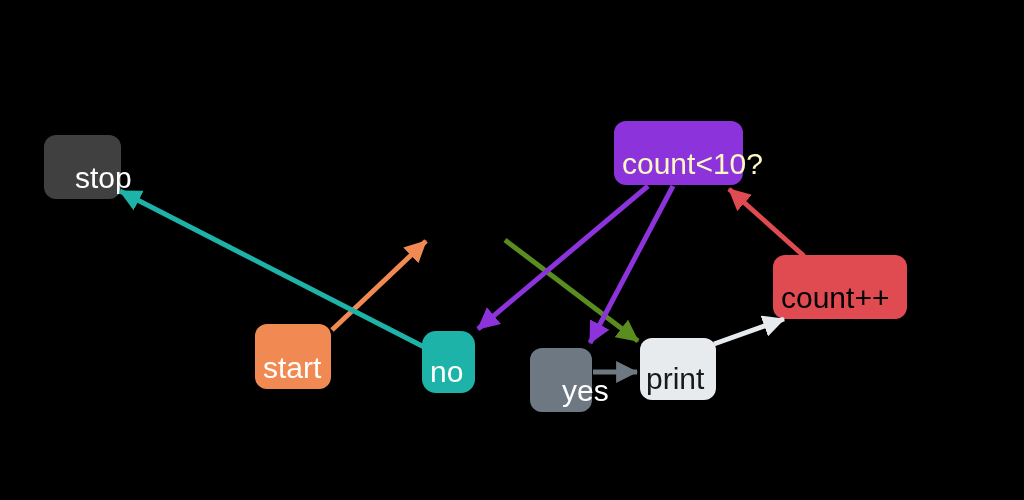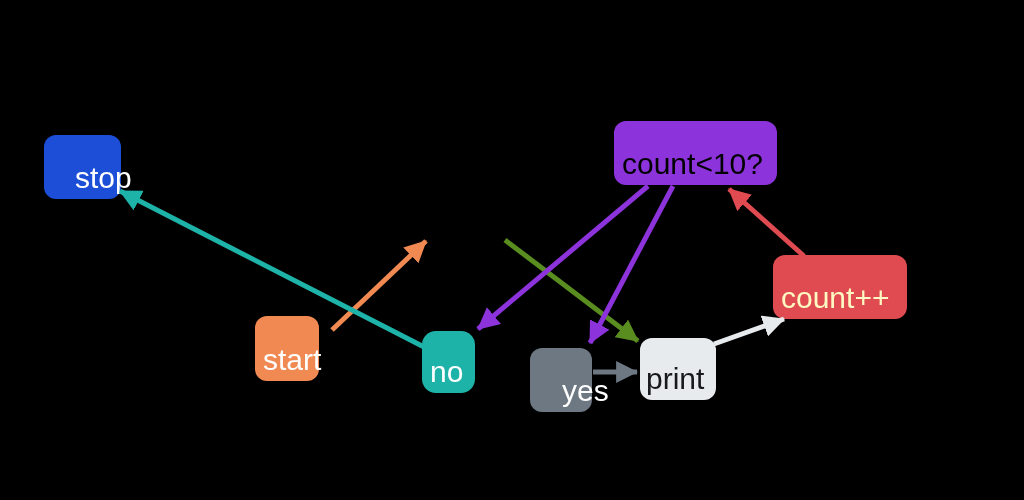--- a/index.html
+++ b/index.html
@@ -74,30 +74,30 @@
   <line x1="332" y1="330" x2="426" y2="241" stroke="#f08a52" stroke-width="5" marker-end="url(#ah0)"></line>
       <line x1="426" y1="348" x2="120" y2="191" stroke="#1eb3a8" stroke-width="5" marker-end="url(#ah1)"></line>
       <line x1="505" y1="240" x2="638" y2="341" stroke="#5a8d20" stroke-width="5" marker-end="url(#ah2)"></line>
       <line x1="648" y1="186" x2="478" y2="329" stroke="#8d33db" stroke-width="5" marker-end="url(#ah3)"></line>
       <line x1="673" y1="186" x2="590" y2="343" stroke="#8d33db" stroke-width="5" marker-end="url(#ah4)"></line>
       <line x1="593" y1="372" x2="637" y2="372" stroke="#6e7882" stroke-width="5" marker-end="url(#ah5)"></line>
       <line x1="714" y1="344" x2="784" y2="319" stroke="#e8ebee" stroke-width="5" marker-end="url(#ah6)"></line>
       <line x1="804" y1="256" x2="729" y2="189" stroke="#df4b50" stroke-width="5" marker-end="url(#ah7)"></line>
     </svg>
 
-<div class="node" style="left: 44px; top: 135px; width: 77px; height: 64px; background: #1d4ed8; color: rgb(255, 255, 255); padding-left: 31px;">
+<div class="node" style="left: 44px; top: 135px; width: 77px; height: 64px; background: #404040; color: rgb(255, 255, 255); padding-left: 31px;">
       <span class="node-label">stop</span>
     </div>
-    <div class="node" style="left: 614px; top: 121px; width: 163px; height: 64px; background: rgb(141, 51, 219); color: #000000; text-align: center;">
+    <div class="node" style="left: 614px; top: 121px; width: 129px; height: 64px; background: rgb(141, 51, 219); color: #fef9c3; text-align: center;">
       <span class="node-label">count&lt;10?</span>
     </div>
-    <div class="node" style="left: 773px; top: 255px; width: 134px; height: 64px; background: rgb(223, 75, 80); color: #fef9c3;">
+    <div class="node" style="left: 773px; top: 255px; width: 134px; height: 64px; background: rgb(223, 75, 80); color: #000000;">
       <span class="node-label">count++</span>
     </div>
-    <div class="node" style="left: 255px; top: 316px; width: 64px; height: 65px; background: rgb(240, 138, 82); color: rgb(255, 255, 255);">
+    <div class="node" style="left: 255px; top: 324px; width: 76px; height: 65px; background: rgb(240, 138, 82); color: rgb(255, 255, 255);">
       <span class="node-label">start</span>
     </div>
     <div class="node" style="left: 422px; top: 331px; width: 53px; height: 62px; background: rgb(30, 179, 168); color: rgb(255, 255, 255); border-radius: 14px;">
       <span class="node-label">no</span>
     </div>
     <div class="node" style="left: 530px; top: 348px; width: 62px; height: 64px; background: rgb(110, 120, 130); color: rgb(255, 255, 255); padding-left: 32px;">
       <span class="node-label">yes</span>
     </div>
     <div class="node" style="left: 640px; top: 338px; width: 76px; height: 62px; background: rgb(232, 235, 238); color: rgb(23, 25, 27); padding-left: 6px;">
       <span class="node-label">print</span>

